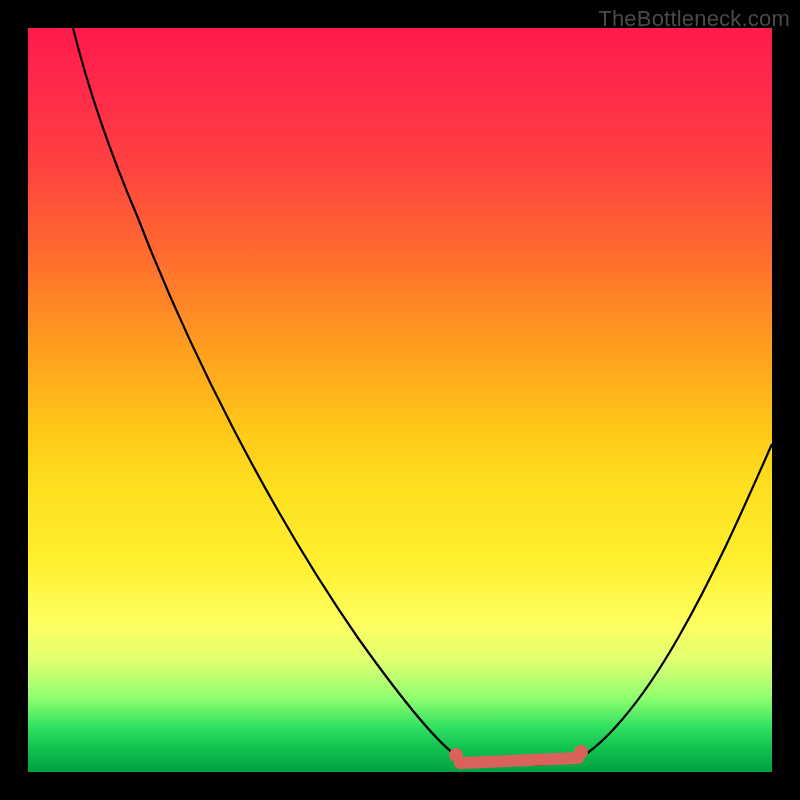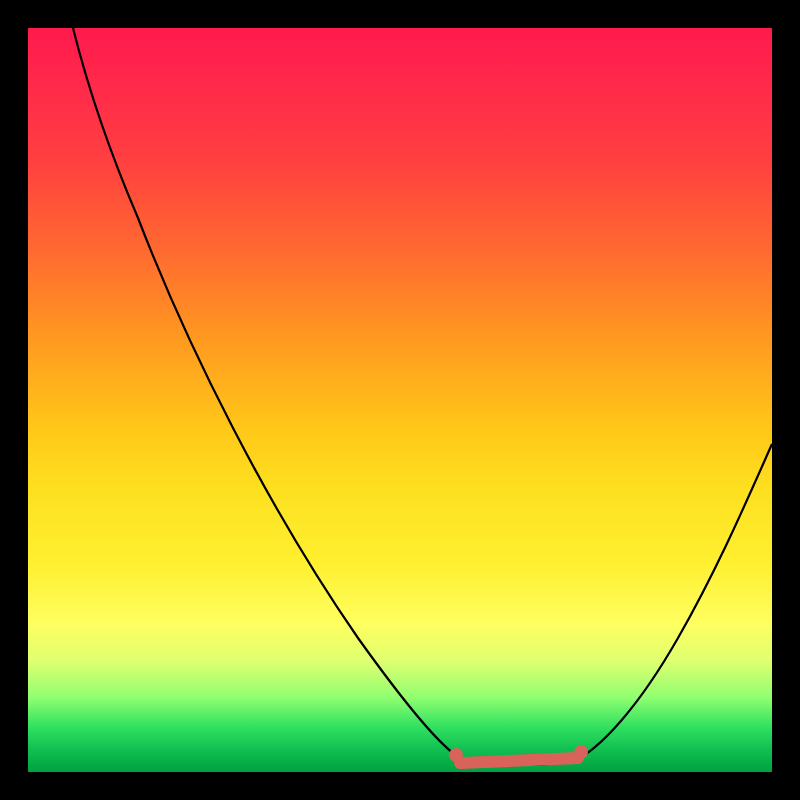--- a/index.html
+++ b/index.html
@@ -77,13 +77,14 @@
            C 380 680, 415 720, 432 730
            C 445 736, 460 737, 490 737
            C 520 737, 540 735, 552 730
            C 575 716, 610 680, 650 610
            C 690 540, 720 470, 744 416"></path>
       <line class="flat-segment" x1="432" y1="735" x2="550" y2="730"></line>
       <circle class="flat-dot" cx="428" cy="727" r="7"></circle>
       <circle class="flat-dot" cx="553" cy="724" r="7"></circle>
     </svg>
   </div>
+  <div class="watermark">TheBottleneck.com</div>
 </div>
 
 </body></html>

